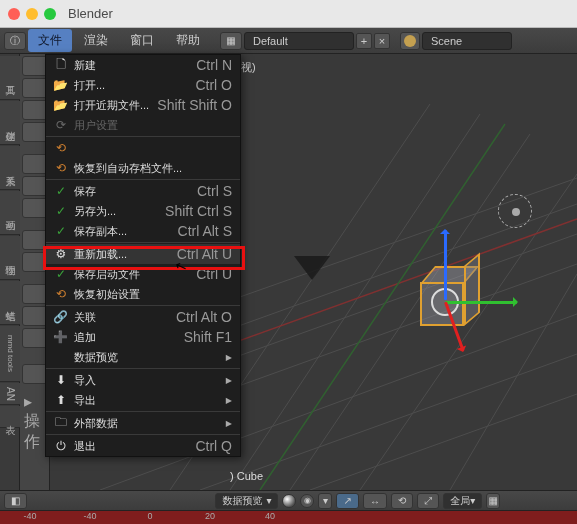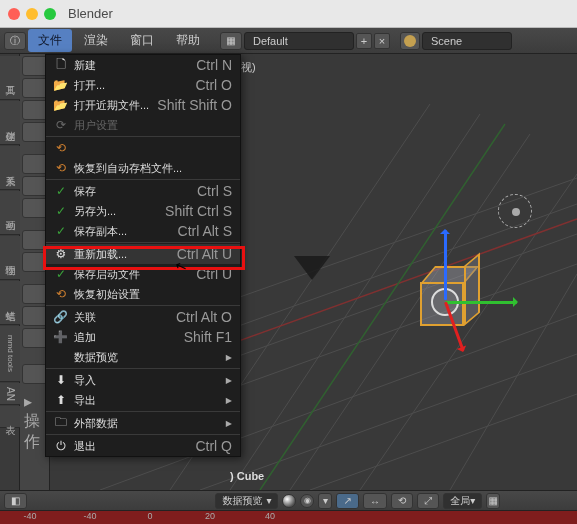--- a/index.html
+++ b/index.html
@@ -21,21 +21,21 @@
 
 .leftpanel { position: absolute; left: 0; top: 54px; width: 20px; bottom: 34px; background: #3a3a3a; border-right: 1px solid #222; display: flex; flex-direction: column; gap: 1px; padding-top: 2px; }
 .lefttab { width: 20px; min-height: 44px; background: #424242; writing-mode: vertical-rl; color: #aaa; font-size: 10px; display: flex; align-items: center; justify-content: center; border-bottom: 1px solid #2a2a2a; }
 
 .toolpanel { position: absolute; left: 20px; top: 54px; width: 30px; bottom: 34px; background: #454545; border-right: 1px solid #222; }
 .tbtn { width: 26px; height: 20px; margin: 2px; background: #555; border: 1px solid #333; border-radius: 3px; }
 .tlabel { color: #aaa; font-size: 16px; padding: 6px 2px 2px 4px; }
 
 .viewport { position: absolute; left: 50px; top: 54px; right: 0; bottom: 34px; background: #393939; overflow: hidden; }
 .persp { position: absolute; top: 6px; left: 180px; color: #ccc; font-size: 11px; }
-.objlabel { position: absolute; left: 180px; bottom: 8px; color: #ddd; font-size: 11px; font-weight: bold; }
+.objlabel { position: absolute; left: 180px; bottom: 8px; color: #ddd; font-size: 11px; }
 
 .grid { position: absolute; inset: 0; }
 .cube { position: absolute; left: 370px; top: 218px; width: 62px; height: 62px; }
 .cube .face { position: absolute; border: 2px solid #e0a030; }
 .cube .front { left: 0; top: 10px; width: 44px; height: 44px; background: rgba(150,150,160,0.4); }
 .cube .top { left: 0; top: -6px; width: 44px; height: 18px; transform: skewX(-40deg); transform-origin: bottom; background: rgba(170,170,180,0.4); }
 .cube .side { left: 44px; top: -6px; width: 16px; height: 60px; transform: skewY(-40deg); transform-origin: left; background: rgba(130,130,140,0.4); }
 .gizmo { position: absolute; left: 395px; top: 248px; }
 .gizmo .ring { position: absolute; left: -14px; top: -14px; width: 28px; height: 28px; border: 2px solid #ddd; border-radius: 50%; background: rgba(200,200,200,0.1); }
 .gizmo .axis { position: absolute; width: 3px; border-radius: 1px; }

